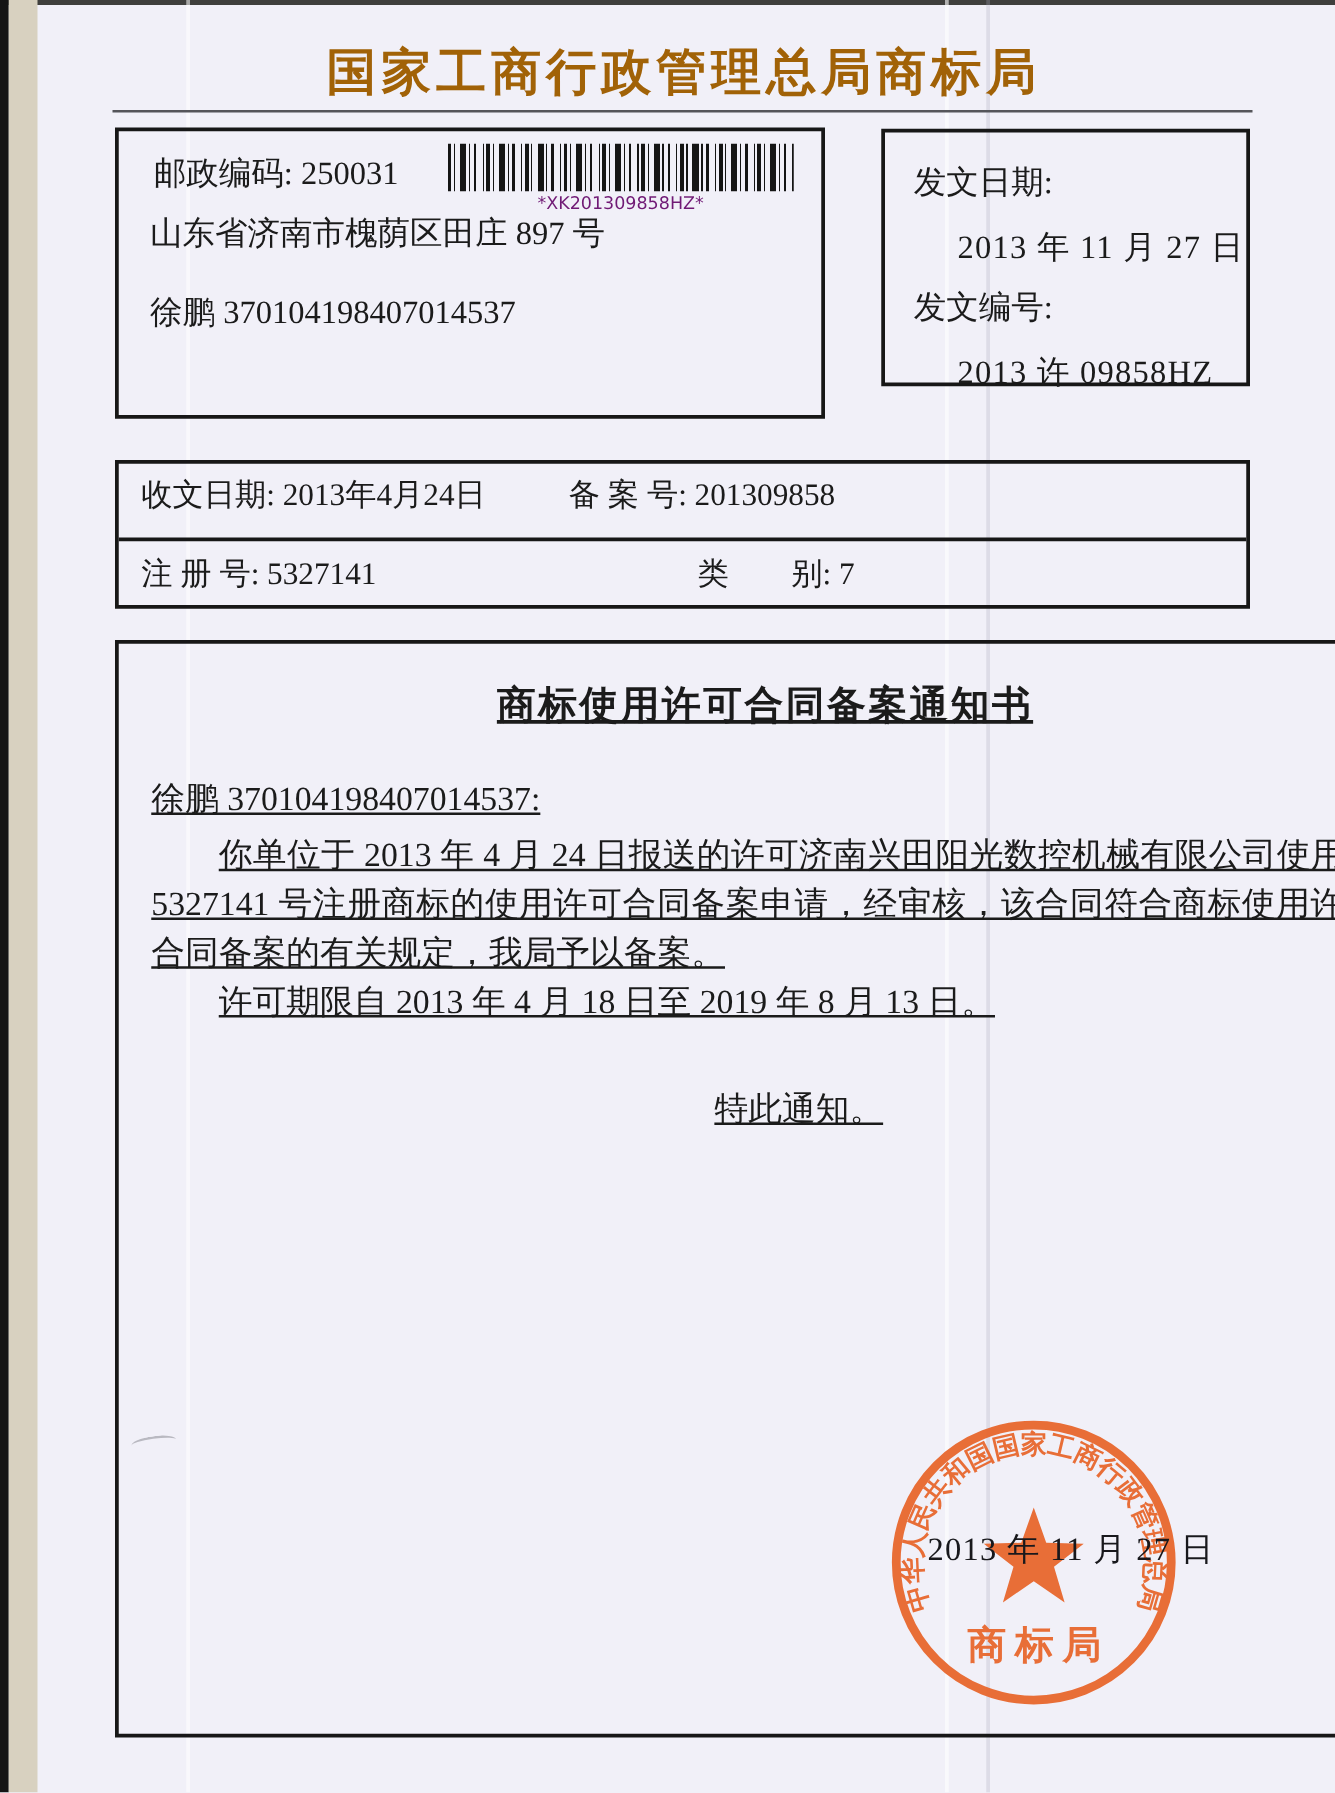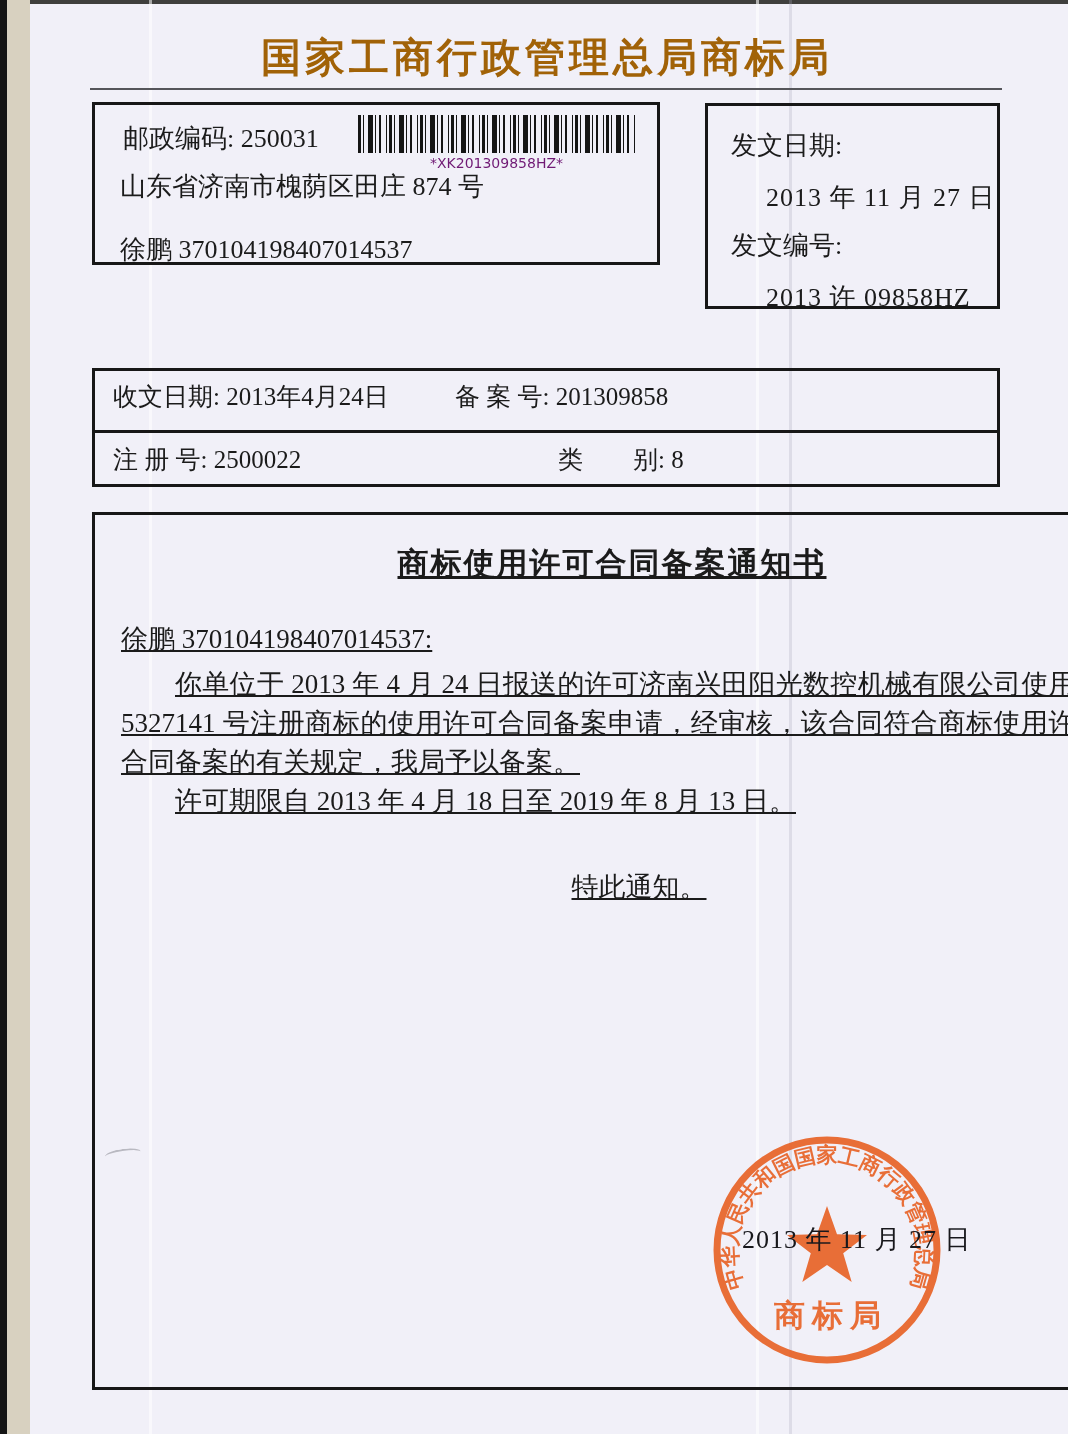--- a/index.html
+++ b/index.html
@@ -20,21 +20,21 @@
   .streak.s3  { left:789px; width:3px; background:rgba(170,170,185,.28); }
 
   .doc-title {
     position:absolute; left:92px; top:30px; width:910px;
     text-align:center; font-size:40px; font-weight:bold; letter-spacing:4px;
     color:#a16207;
   }
   .title-rule { position:absolute; left:90px; top:88px; width:912px; height:2px; background:#55555a; }
 
   .box { position:absolute; border:3px solid #171717; background:rgba(255,255,255,.0); }
-  .addr-box { left:92px; top:102px; width:568px; height:163px; }
+  .addr-box { left:92px; top:102px; width:568px; height:233px; }
   .addr-box .postal    { position:absolute; left:28px; top:16px;  font-size:26px; }
   .addr-box .barcode   { position:absolute; left:263px; top:10px; width:277px; height:38px;
       background:repeating-linear-gradient(90deg,
         #151515 0 3px, transparent 3px 5px,
         #151515 5px 6px, transparent 6px 10px,
         #151515 10px 15px, transparent 15px 17px,
         #151515 17px 18px, transparent 18px 21px,
         #151515 21px 23px, transparent 23px 28px,
         #151515 28px 29px, transparent 29px 31px); }
   .addr-box .bc-label  { position:absolute; left:263px; top:50px; width:277px; text-align:center;
@@ -87,39 +87,39 @@
 <div class="streak s2"></div>
 <div class="streak s3"></div>
 
 <div class="doc-title">国家工商行政管理总局商标局</div>
 <div class="title-rule"></div>
 
 <div class="box addr-box">
   <div class="postal">邮政编码: 250031</div>
   <div class="barcode"></div>
   <div class="bc-label">*XK201309858HZ*</div>
-  <div class="address">山东省济南市槐荫区田庄 874 号</div>
+  <div class="address">山东省济南市槐荫区田庄 897 号</div>
   <div class="recipient">徐鹏 370104198407014537</div>
 </div>
 
 <div class="box disp-box">
   <div class="l1">发文日期:</div>
   <div class="l2">2013 年 11 月 27 日</div>
   <div class="l3">发文编号:</div>
   <div class="l4">2013 许 09858HZ</div>
 </div>
 
 <div class="rec-table">
   <div class="rec-row r1">
     <span class="c1">收文日期: 2013年4月24日</span>
     <span class="c2">备 案 号: 201309858</span>
   </div>
   <div class="rec-row r2">
-    <span class="c1">注 册 号: 2500022</span>
-    <span class="c2">类　　别: 8</span>
+    <span class="c1">注 册 号: 5327141</span>
+    <span class="c2">类　　别: 7</span>
   </div>
 </div>
 
 <div class="box main-box">
   <div class="notice-title">商标使用许可合同备案通知书</div>
   <div class="notice-flow">
     <div class="addressee">徐鹏 370104198407014537:</div>
     <p class="para first">你单位于 2013 年 4 月 24 日报送的许可济南兴田阳光数控机械有限公司使用第 5327141 号注册商标的使用许可合同备案申请，经审核，该合同符合商标使用许可合同备案的有关规定，我局予以备案。</p>
     <p class="para" style="text-indent:2em;">许可期限自 2013 年 4 月 18 日至 2019 年 8 月 13 日。</p>
     <div class="closing">特此通知。</div>

